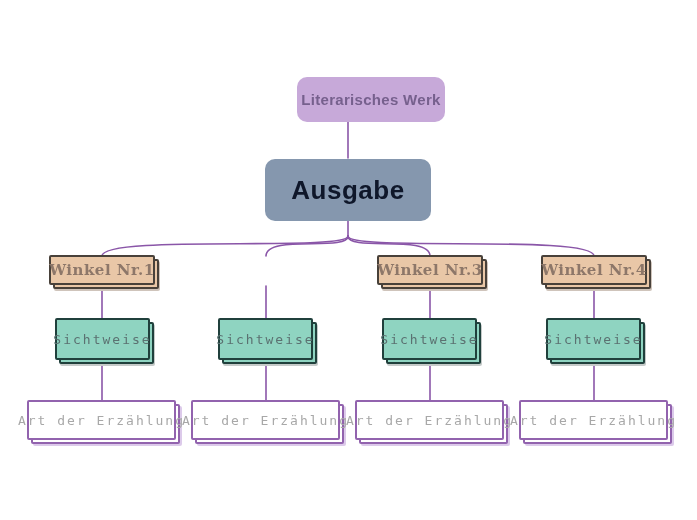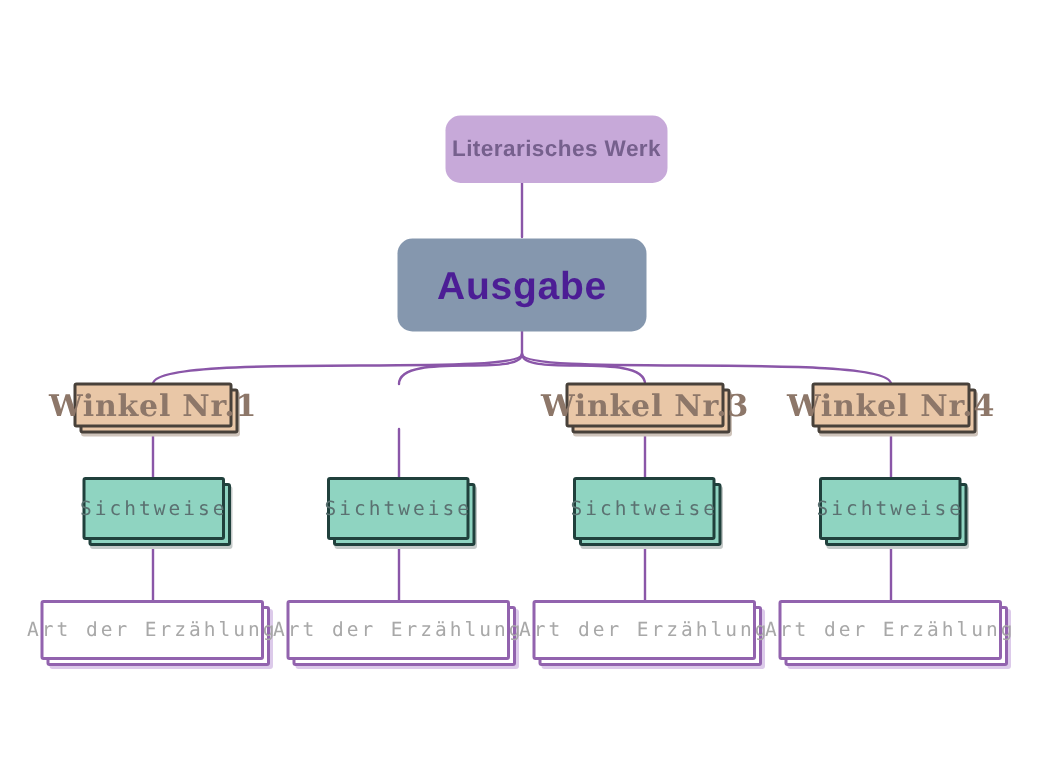--- a/index.html
+++ b/index.html
@@ -40,35 +40,35 @@
     font-size: 15px;
     font-weight: bold;
     letter-spacing: 0.3px;
     margin-left: 40px;
   }
   .node-edition {
     left: 265px; top: 159px;
     width: 166px; height: 62px;
     background: #8597ae;
     border-radius: 10px;
-    color: #4c1d95;
+    color: #0f172a;
     font-size: 26px;
     font-weight: bold;
     letter-spacing: 0.5px;
   }
   .node-angle {
     top: 255px;
     width: 106px; height: 30px;
     background: #e9c7a7;
     border: 2px solid #48413a;
     border-radius: 2px;
     box-shadow: 4px 4px 0 -2px #e9c7a7, 4px 4px 0 0 #48413a, 5px 6px 0 0 #cfc4bb;
     color: #8d7769;
     font-family: "DejaVu Serif", "Liberation Serif", serif;
-    font-size: 20px;
+    font-size: 15px;
     font-weight: bold;
     letter-spacing: 0.5px;
   }
   .node-perspective {
     top: 318px;
     width: 95px; height: 42px;
     background: #8fd4c1;
     border: 2px solid #20403c;
     border-radius: 2px;
     box-shadow: 4px 4px 0 -2px #8fd4c1, 4px 4px 0 0 #20403c, 5px 6px 0 0 #c5cac9;

